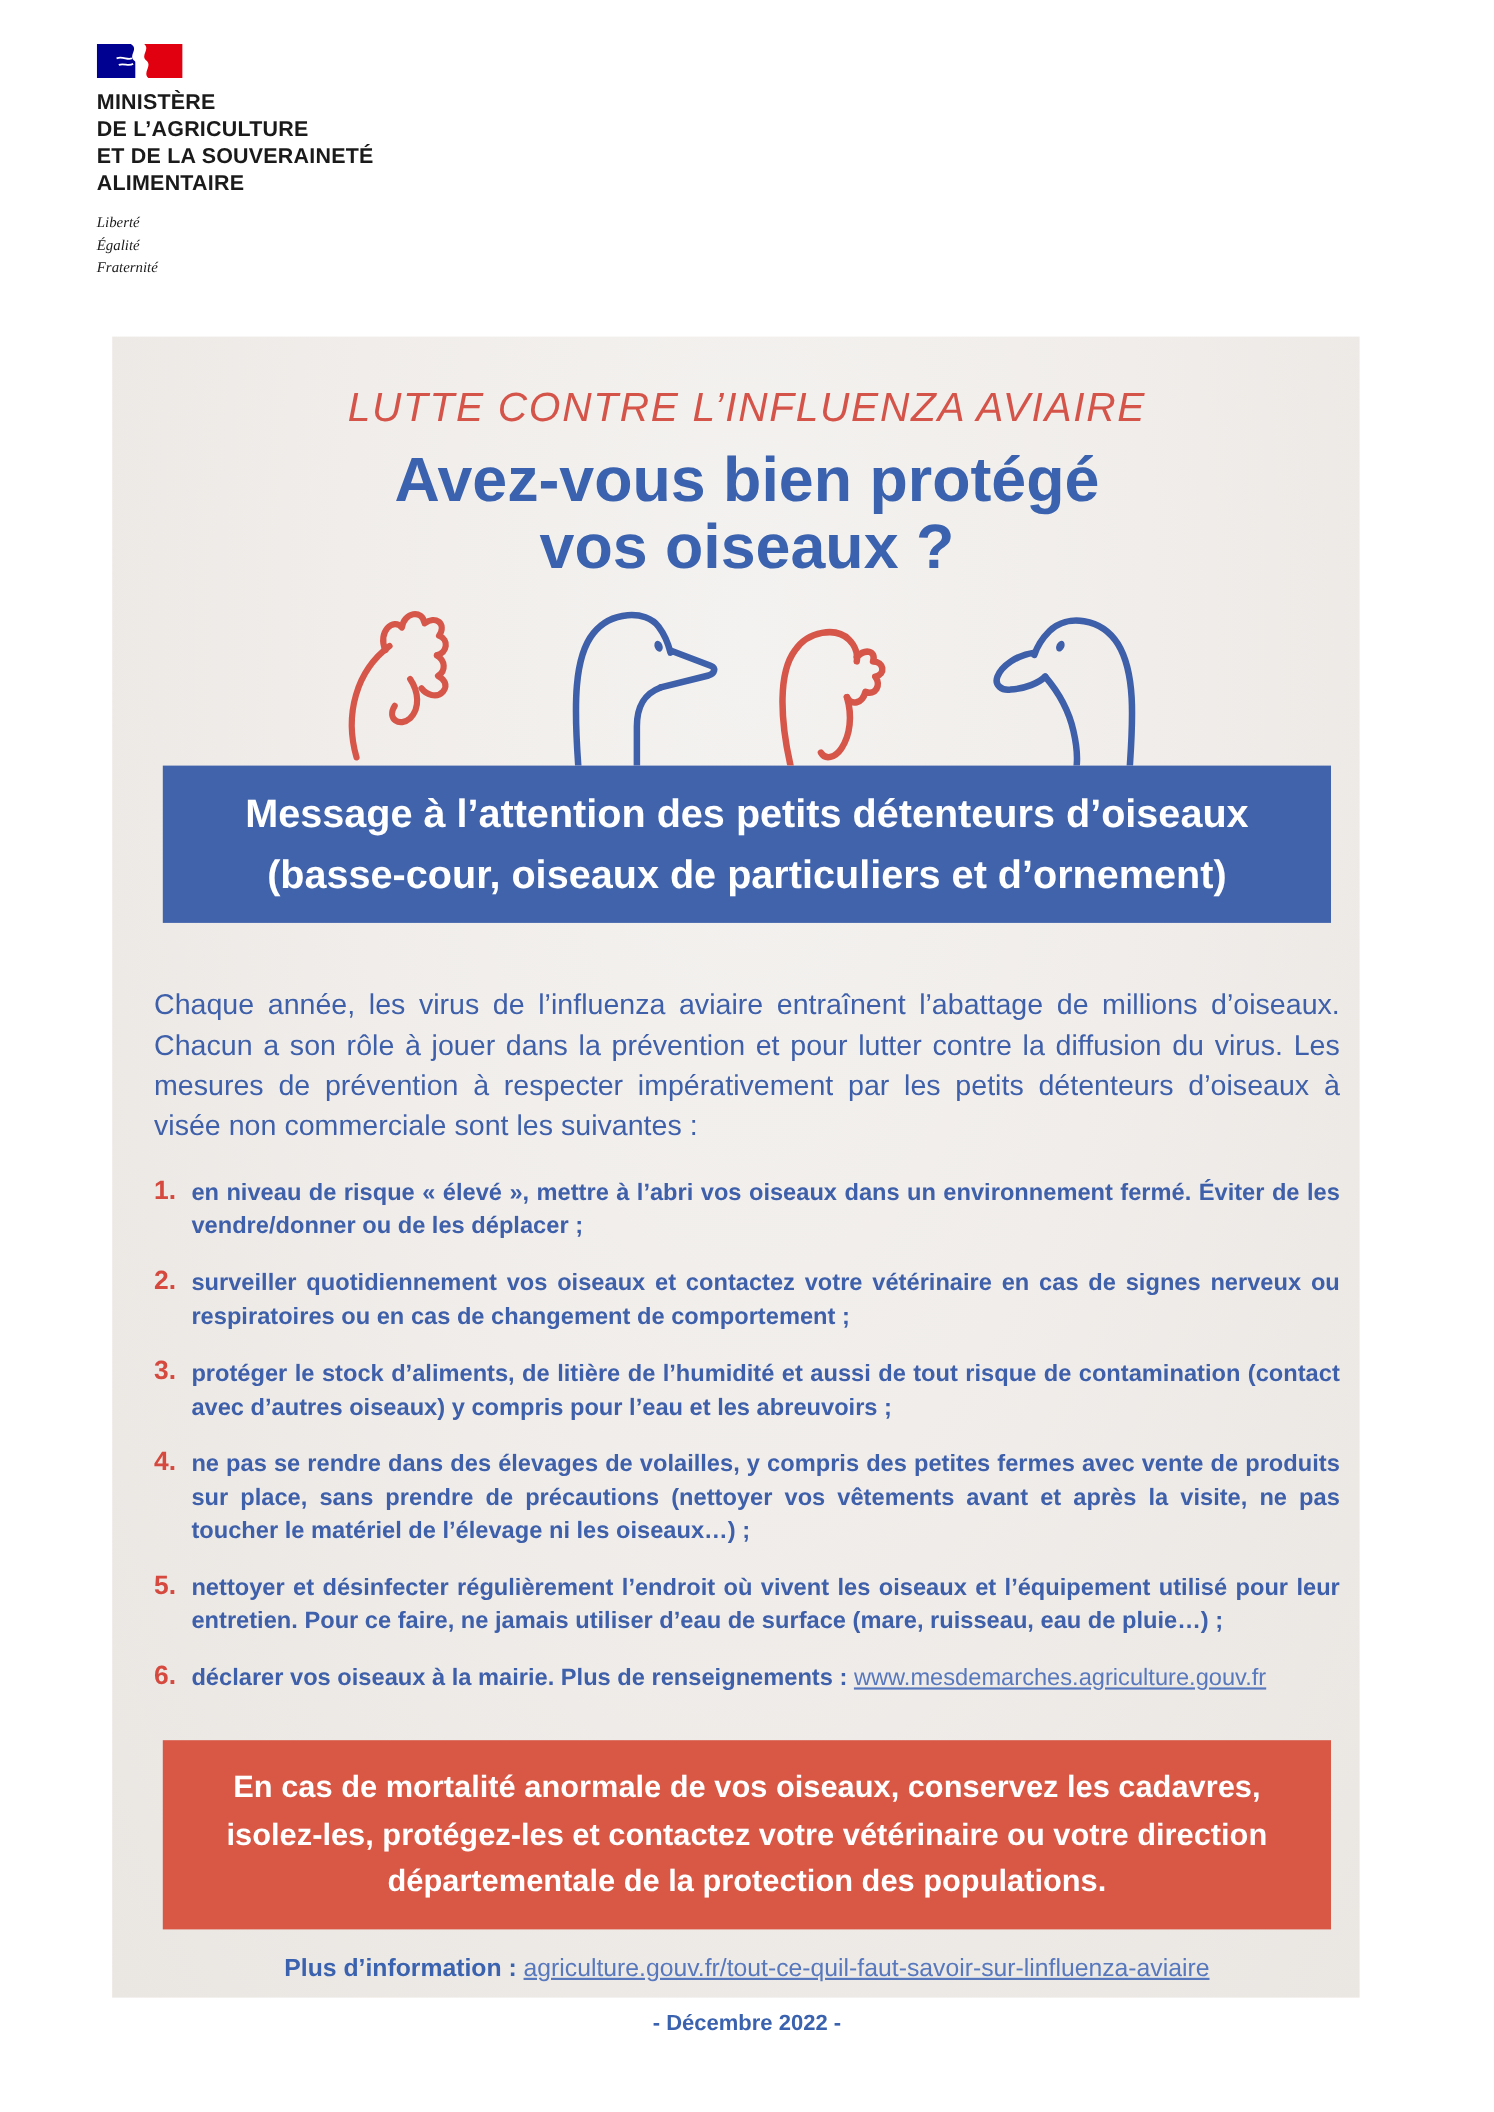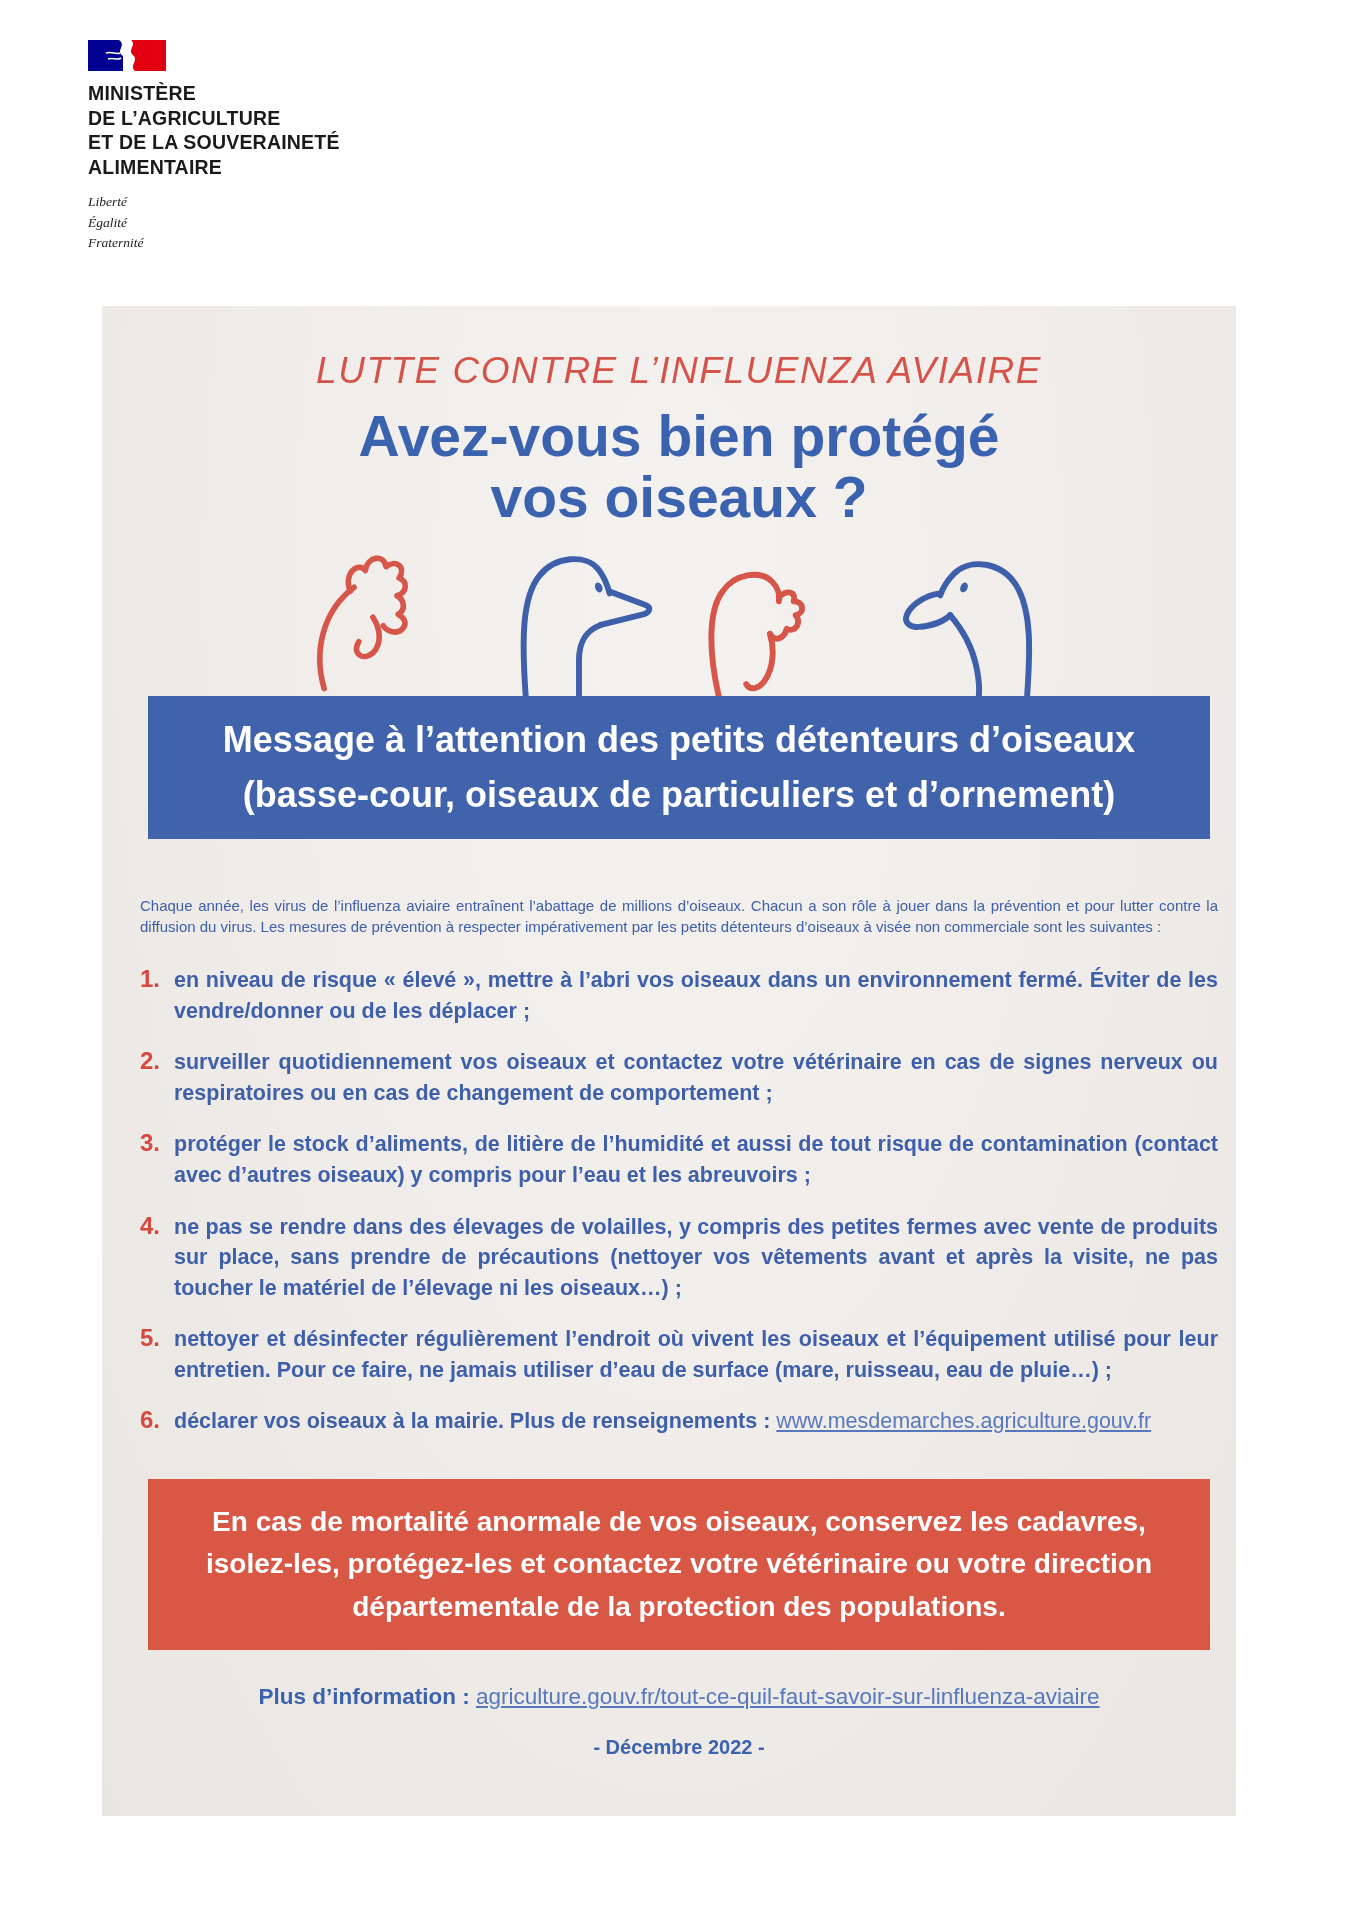--- a/index.html
+++ b/index.html
@@ -91,21 +91,21 @@
     font-size: 36px;
     line-height: 1.52;
     padding: 17px 10px;
   }
   .banner span { display: block; }
 
   
   .intro {
     margin-top: 56px;
     color: #3e5fa9;
-    font-size: 15px;
+    font-size: 26px;
     line-height: 1.4;
     text-align: justify;
   }
   .measures {
     margin-top: 28px;
     display: flex;
     flex-direction: column;
     gap: 21px;
     list-style: none;
   }
@@ -143,21 +143,21 @@
     text-align: center;
     font-weight: bold;
     font-size: 28px;
     line-height: 1.52;
     padding: 22px 16px;
   }
   .alert span { display: block; }
 
   
   .more-info {
-    margin-top: 34px;
+    margin-top: 22px;
     text-align: center;
     font-size: 22.5px;
   }
   .more-info .label {
     color: #3a62ae;
     font-weight: bold;
   }
   .poster-date {
     margin-top: 26px;
     text-align: center;

